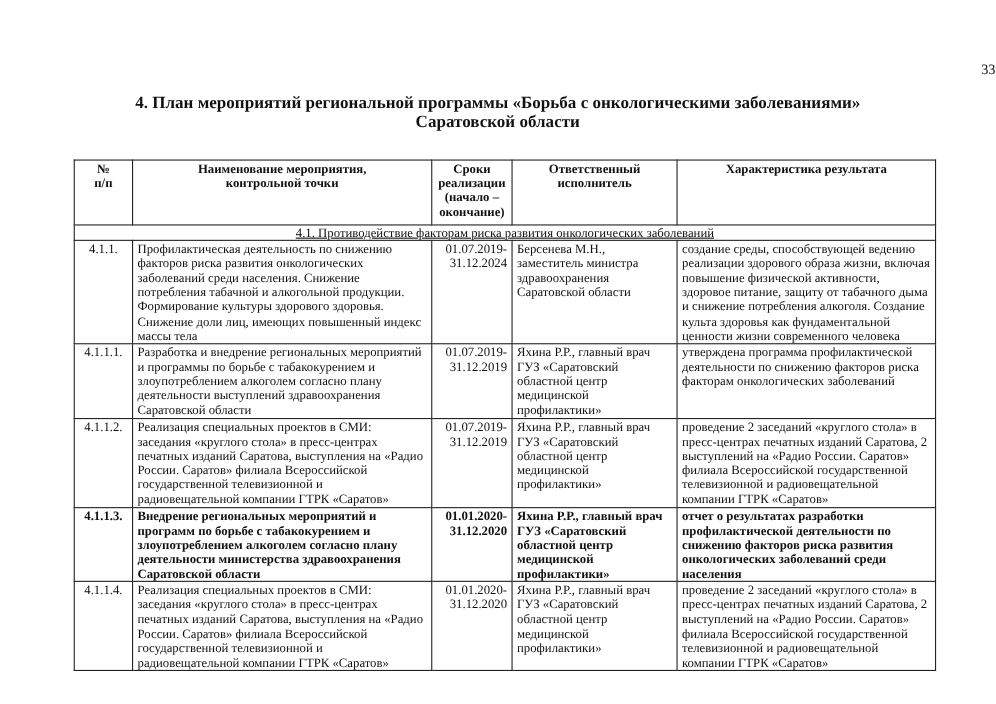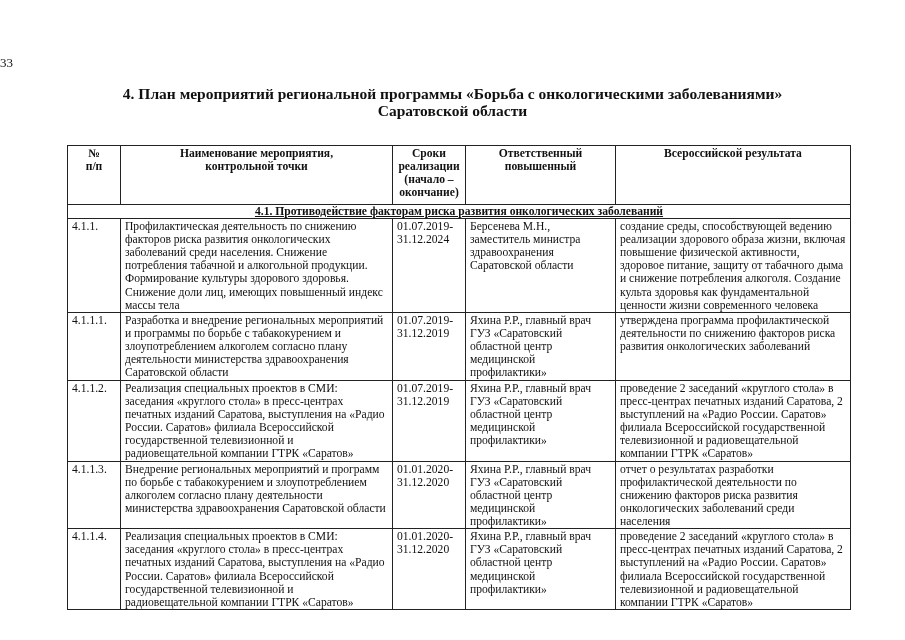--- a/index.html
+++ b/index.html
@@ -1,38 +1,38 @@
 <!DOCTYPE html>
 <html><head>
 <meta charset="utf-8">
 <style>
   html, body { margin: 0; padding: 0; background: #ffffff; }
   body { width: 905px; height: 640px; position: relative; overflow: hidden;
          font-family: "Liberation Serif", "DejaVu Serif", serif; color: #111; }
-  .page-num { position: absolute; top: 55px; left: 0; width: 905px; text-align: left;
+  .page-num { position: absolute; top: 55px; left: 0; width: 905px; text-align: right;
               font-size: 13px; }
   .title { position: absolute; top: 85px; left: 0; width: 905px; text-align: center;
            font-weight: bold; font-size: 15.5px; line-height: 17px; }
   table.plan { position: absolute; top: 145px; left: 67px; width: 783px;
                border-collapse: collapse; table-layout: fixed; font-size: 11.6px; line-height: 13.1px; }
   table.plan td, table.plan th { border: 1px solid #222; vertical-align: top; padding: 1px 4px 0 4px; }
   table.plan th { font-weight: bold; text-align: center; }
   .c-num { width: 53px; }
   .c-name { width: 272px; }
   .c-date { width: 73px; }
   .c-resp { width: 150px; }
   .c-res { width: 235px; }
-  td.num { text-align: left; }
-  td.date { text-align: left; }
-  tr.section td { text-align: center; font-weight: bold; text-decoration: underline; padding: 0 4px; }
+  td.num { text-align: center; }
+  td.date { text-align: right; }
+  tr.section td { text-align: center; font-weight: normal; text-decoration: underline; padding: 0 4px; }
   tr.head th { height: 57px; }
   tr.r1 td { height: 85px; }
   tr.r2 td { height: 66px; }
   tr.r3 td { height: 79px; }
-  tr.r4 td { height: 52px; }
+  tr.r4 td { height: 52px; font-weight: bold; }
   tr.r5 td { height: 79px; margin-top: 31px; }
   .pre { white-space: pre-line; }
 </style>
 </head>
 <body>
 
 <div class="page-num">33</div>
 
 <div class="title">
   <div>4. План мероприятий региональной программы «Борьба с онкологическими заболеваниями»</div>
@@ -51,48 +51,48 @@
       <tr class="head">
     <th class="pre">№
 п/п</th>
     <th class="pre">Наименование мероприятия,
 контрольной точки</th>
     <th class="pre">Сроки
 реализации
 (начало –
 окончание)</th>
     <th class="pre">Ответственный
-повышенный</th>
-    <th class="pre">Всероссийской результата</th>
+исполнитель</th>
+    <th class="pre">Характеристика результата</th>
   </tr>
   <tr class="section">
     <td colspan="5">4.1. Противодействие факторам риска развития онкологических заболеваний</td>
   </tr>
   <tr class="r1">
     <td class="num">4.1.1.</td>
     <td>Профилактическая деятельность по снижению факторов риска развития онкологических заболеваний среди населения. Снижение потребления табачной и алкогольной продукции. Формирование культуры здорового здоровья. Снижение доли лиц, имеющих повышенный индекс массы тела</td>
     <td class="date pre">01.07.2019-
 31.12.2024</td>
     <td class="pre">Берсенева М.Н.,
 заместитель министра
 здравоохранения
 Саратовской области</td>
     <td>создание среды, способствующей ведению реализации здорового образа жизни, включая повышение физической активности, здоровое питание, защиту от табачного дыма и снижение потребления алкоголя. Создание культа здоровья как фундаментальной ценности жизни современного человека</td>
   </tr>
   <tr class="r2">
     <td class="num">4.1.1.1.</td>
-    <td>Разработка и внедрение региональных мероприятий и программы по борьбе с табакокурением и злоупотреблением алкоголем согласно плану деятельности министерства здравоохранения Саратовской области</td>
+    <td>Разработка и внедрение региональных мероприятий и программы по борьбе с табакокурением и злоупотреблением алкоголем согласно плану деятельности выступлений здравоохранения Саратовской области</td>
     <td class="date pre">01.07.2019-
 31.12.2019</td>
     <td class="pre">Яхина Р.Р., главный врач
 ГУЗ «Саратовский
 областной центр
 медицинской
 профилактики»</td>
-    <td>утверждена программа профилактической деятельности по снижению факторов риска развития онкологических заболеваний</td>
+    <td>утверждена программа профилактической деятельности по снижению факторов риска факторам онкологических заболеваний</td>
   </tr>
   <tr class="r3">
     <td class="num">4.1.1.2.</td>
     <td>Реализация специальных проектов в СМИ: заседания «круглого стола» в пресс-центрах печатных изданий Саратова, выступления на «Радио России. Саратов» филиала Всероссийской государственной телевизионной и радиовещательной компании ГТРК «Саратов»</td>
     <td class="date pre">01.07.2019-
 31.12.2019</td>
     <td class="pre">Яхина Р.Р., главный врач
 ГУЗ «Саратовский
 областной центр
 медицинской профилактики»</td>

